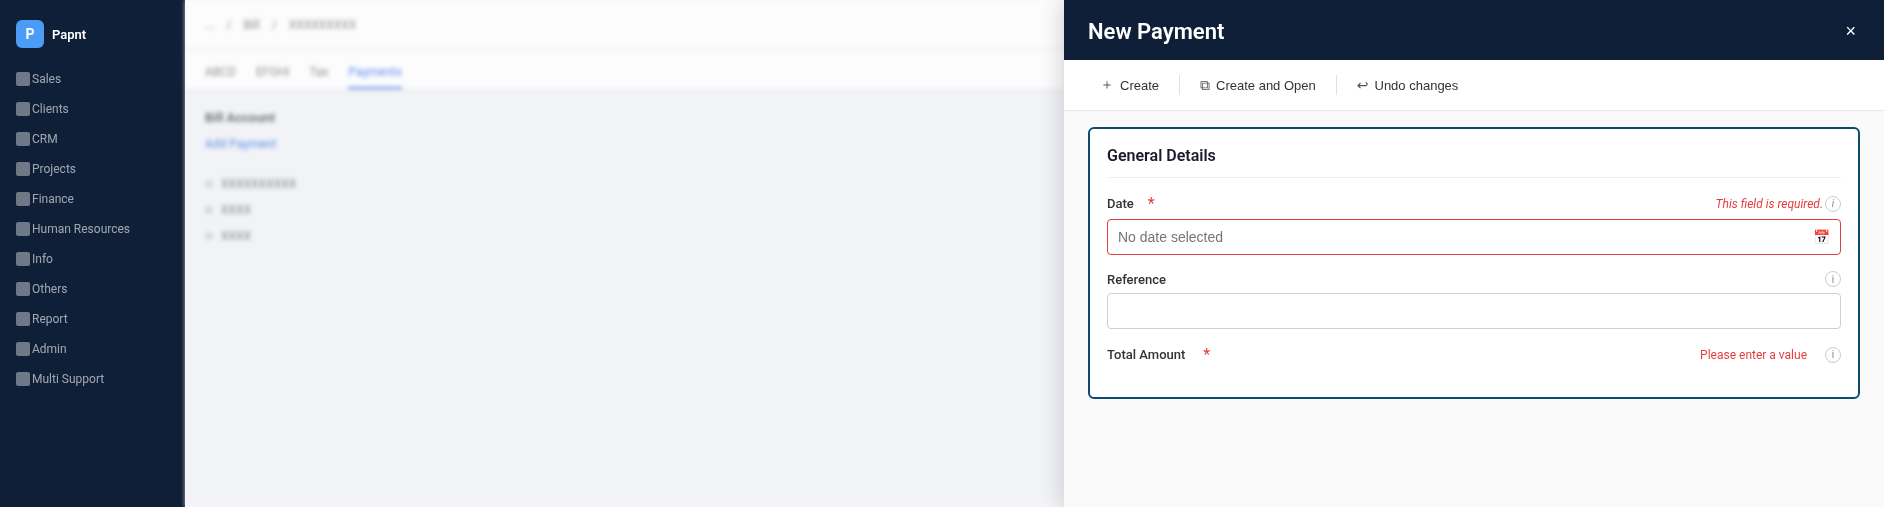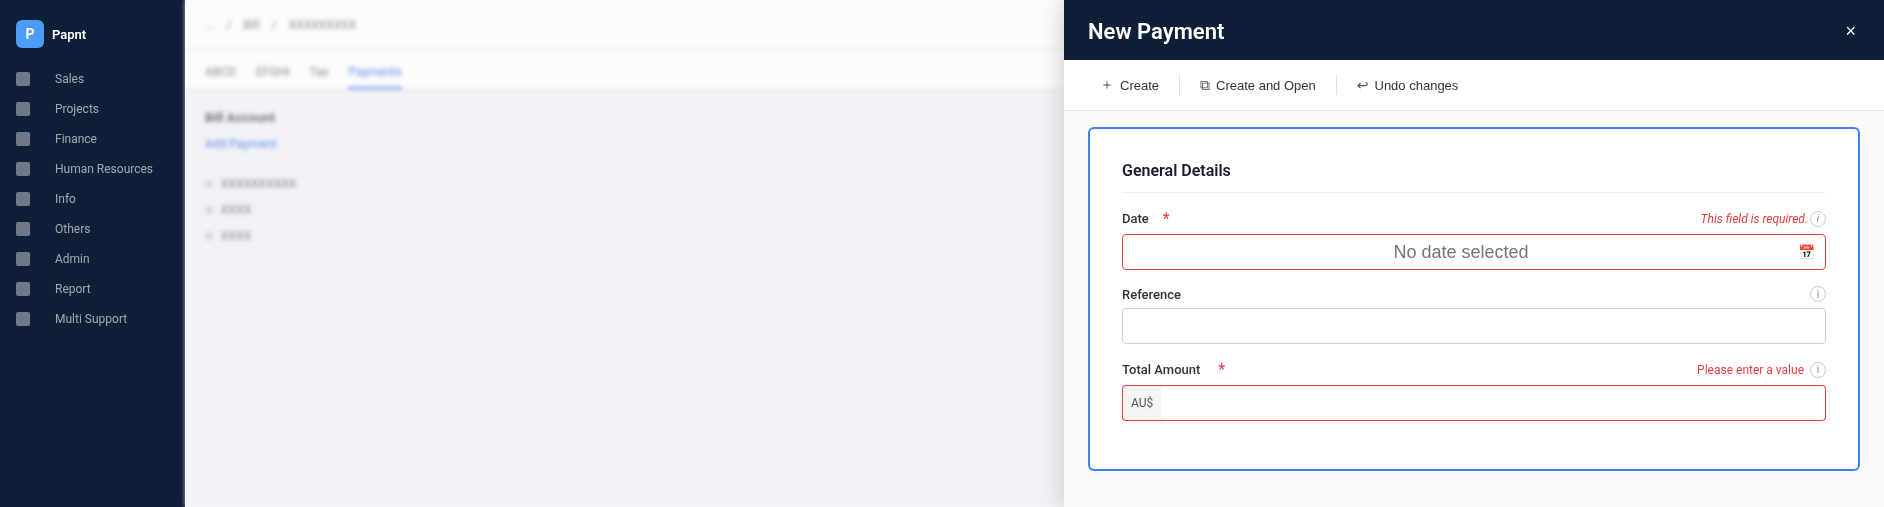--- a/index.html
+++ b/index.html
@@ -42,21 +42,21 @@
     }
     .sidebar-logo-text {
       color: white;
       font-size: 13px;
       font-weight: 600;
     }
     .sidebar-item {
       display: flex;
       align-items: center;
       padding: 8px 16px;
-      gap: 25px;
+      gap: 2px;
       cursor: pointer;
       color: rgba(255,255,255,0.6);
       font-size: 12px;
     }
     .sidebar-item-icon {
       width: 14px;
       height: 14px;
       background: rgba(255,255,255,0.4);
       border-radius: 2px;
       flex-shrink: 0;
@@ -206,23 +206,23 @@
     .panel-body {
       flex: 1;
       overflow-y: auto;
       padding: 16px 24px;
       background: #fafafa;
     }
 
     
     .details-card {
       background: white;
-      border: 2px solid #3b82f6;
+      border: 2px solid #0c4a6e;
       border-radius: 6px;
-      padding: 32px;
+      padding: 17px;
     }
     .details-card-title {
       font-size: 16px;
       font-weight: 600;
       color: #1a1a2e;
       margin-bottom: 16px;
       padding-bottom: 12px;
       border-bottom: 1px solid #f0f0f0;
     }
 
@@ -268,24 +268,23 @@
       position: relative;
       display: flex;
       align-items: center;
     }
     .form-input {
       width: 100%;
       height: 36px;
       border: 1px solid #e53e3e;
       border-radius: 4px;
       padding: 0 36px 0 10px;
-      font-size: 18px;
+      font-size: 14px;
       color: #999;
       outline: none;
-      text-align: center;
     }
     .form-input.no-error {
       border-color: #d0d0d0;
       color: #333;
     }
     .form-input-suffix-icon {
       position: absolute;
       right: 10px;
       color: #888;
       font-size: 14px;
@@ -324,45 +323,53 @@
     </div>
     <span class="sidebar-logo-text">Papnt</span>
   </div>
 
   <div class="sidebar-item">
     <div class="sidebar-item-icon"></div>
     <span>Sales</span>
   </div>
   <div class="sidebar-item">
     <div class="sidebar-item-icon"></div>
+    <span>Clients</span>
+  </div>
+  <div class="sidebar-item">
+    <div class="sidebar-item-icon"></div>
+    <span>CRM</span>
+  </div>
+  <div class="sidebar-item">
+    <div class="sidebar-item-icon"></div>
     <span>Projects</span>
   </div>
   <div class="sidebar-item">
     <div class="sidebar-item-icon"></div>
     <span>Finance</span>
   </div>
   <div class="sidebar-item">
     <div class="sidebar-item-icon"></div>
     <span>Human Resources</span>
   </div>
   <div class="sidebar-item">
     <div class="sidebar-item-icon"></div>
     <span>Info</span>
   </div>
   <div class="sidebar-item">
     <div class="sidebar-item-icon"></div>
     <span>Others</span>
   </div>
   <div class="sidebar-item">
     <div class="sidebar-item-icon"></div>
+    <span>Report</span>
+  </div>
+  <div class="sidebar-item">
+    <div class="sidebar-item-icon"></div>
     <span>Admin</span>
-  </div>
-  <div class="sidebar-item">
-    <div class="sidebar-item-icon"></div>
-    <span>Report</span>
   </div>
   <div class="sidebar-item">
     <div class="sidebar-item-icon"></div>
     <span>Multi Support</span>
   </div>
 </div>
 
 <div class="main-content">
   <div class="main-top-bar">
     <span class="breadcrumb-part">...</span>
@@ -453,26 +460,22 @@
           <input type="text" class="form-input no-error" placeholder="" style="">
         </div>
       </div>
 
       <div class="form-row">
         <div class="form-label-row">
           <div style="display:flex;align-items:center;gap:16px;">
             <span class="form-label">Total Amount</span>
             <span class="form-label-required">*</span>
           </div>
-          <div style="display:flex;align-items:center;gap:6px;">
+          <div style="display:flex;align-items:center;gap:18px;">
             <span class="form-error-msg">Please enter a value</span>
             <span class="form-info-icon">i</span>
           </div>
         </div>
-        <div class="form-input-wrapper form-input-prefix">
-          <span class="currency-prefix">AU$</span>
-          <input type="text" class="form-input with-prefix" placeholder="" style="">
-        </div>
       </div>
 
     </div>
   </div>
 </div>
 
 </body></html>

